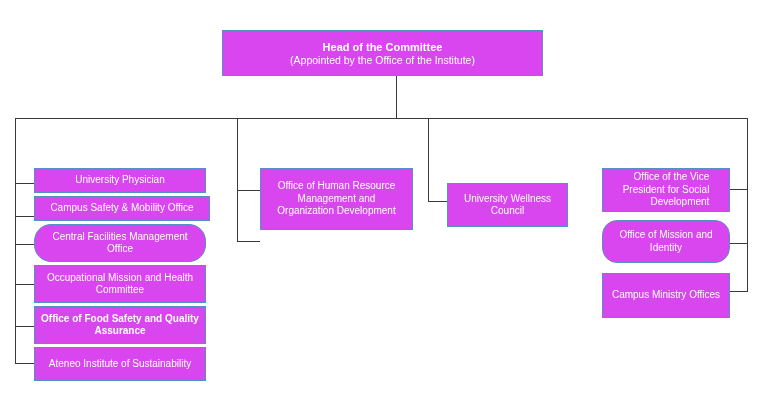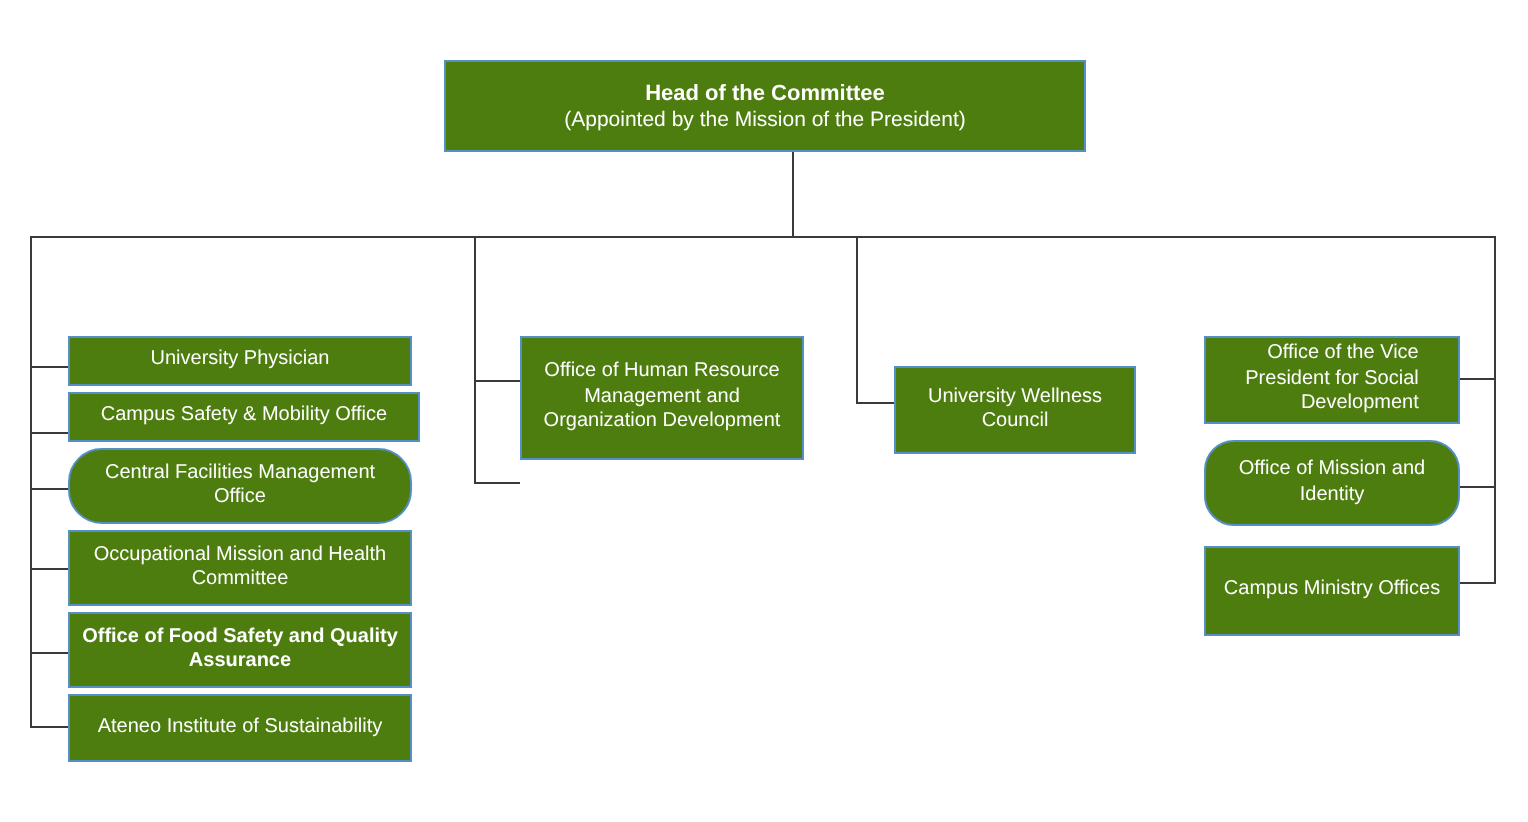--- a/index.html
+++ b/index.html
@@ -17,21 +17,21 @@
   }
   .line {
     position: absolute;
     background: #3a3a3a;
   }
   .line.h { height: 1px; }
   .line.v { width: 1px; }
   .node {
     position: absolute;
     box-sizing: border-box;
-    background: #4d7c0f;
+    background: #d946ef;
     border: 1px solid #5590c4;
     color: #ffffff;
     display: flex;
     flex-direction: column;
     align-items: center;
     justify-content: center;
     text-align: center;
     font-size: 10px;
     line-height: 12.5px;
     padding: 1px 3px;
@@ -72,21 +72,21 @@
   <div class="line v" style="left:428px; top:118px; height:84px;"></div>
   <div class="line h" style="left:428px; top:201px; width:19px;"></div>
 
   <div class="line v" style="left:747px; top:118px; height:174px;"></div>
   <div class="line h" style="left:730px; top:189px; width:17px;"></div>
   <div class="line h" style="left:730px; top:243px; width:17px;"></div>
   <div class="line h" style="left:730px; top:291px; width:17px;"></div>
 
   <div class="node root" style="left:222px; top:30px; width:321px; height:46px;">
     <div class="title">Head of the Committee</div>
-    <div class="subtitle">(Appointed by the Mission of the President)</div>
+    <div class="subtitle">(Appointed by the Office of the Institute)</div>
   </div>
 
   <div class="node" style="left:34px; top:168px; width:172px; height:25px;">
     <div class="label">University Physician</div>
   </div>
   <div class="node" style="left:34px; top:196px; width:176px; height:25px;">
     <div class="label">Campus Safety &amp; Mobility Office</div>
   </div>
   <div class="node" style="left:34px; top:224px; width:172px; height:38px;border-radius:17px;">
     <div class="label">Central Facilities Management
@@ -97,21 +97,21 @@
 Committee</div>
   </div>
   <div class="node" style="left:34px; top:306px; width:172px; height:38px;font-weight:bold;">
     <div class="label">Office of Food Safety and Quality
 Assurance</div>
   </div>
   <div class="node" style="left:34px; top:347px; width:172px; height:34px;">
     <div class="label">Ateneo Institute of Sustainability</div>
   </div>
 
-  <div class="node" style="left:260px; top:168px; width:142px; height:62px;">
+  <div class="node" style="left:260px; top:168px; width:153px; height:62px;">
     <div class="label">Office of Human Resource
 Management  and
 Organization Development</div>
   </div>
 
   <div class="node" style="left:447px; top:168px; width:121px; height:44px;margin-top:15px;">
     <div class="label">University Wellness
 Council</div>
   </div>
 

